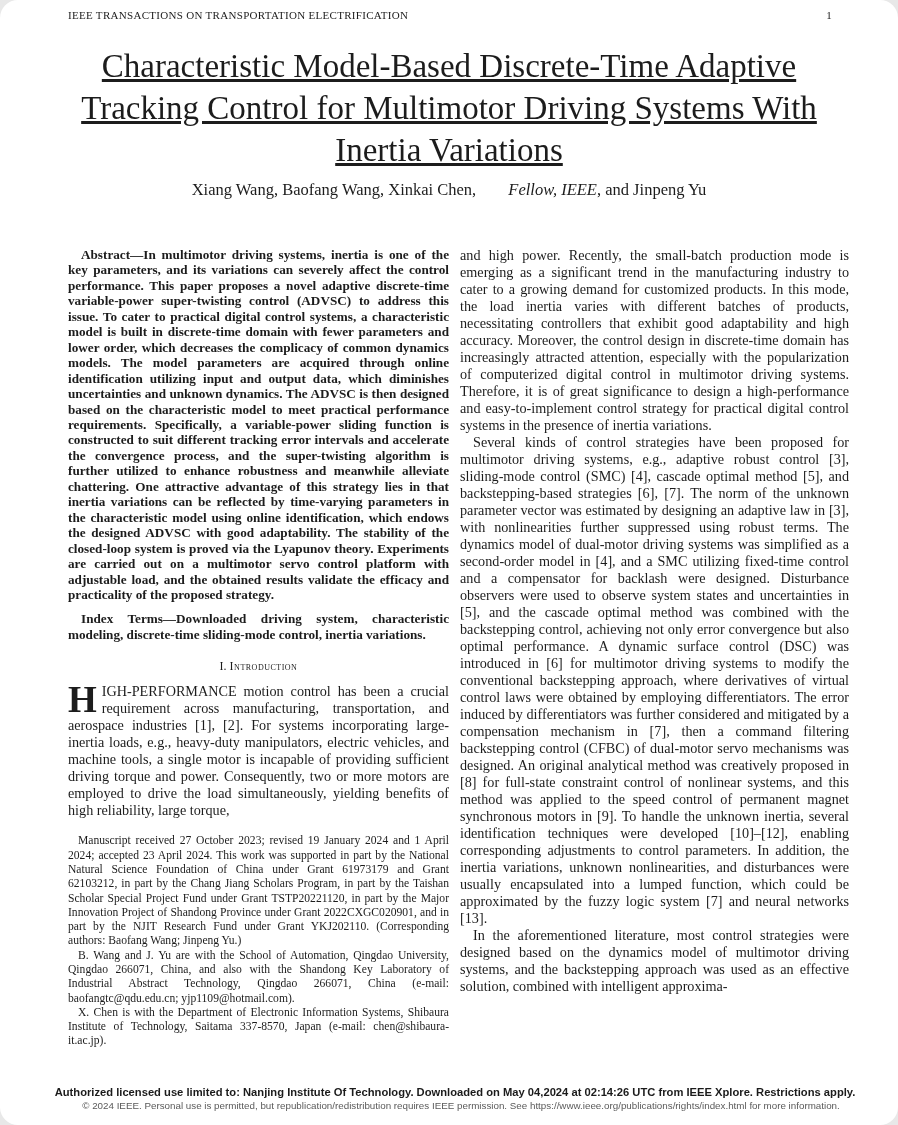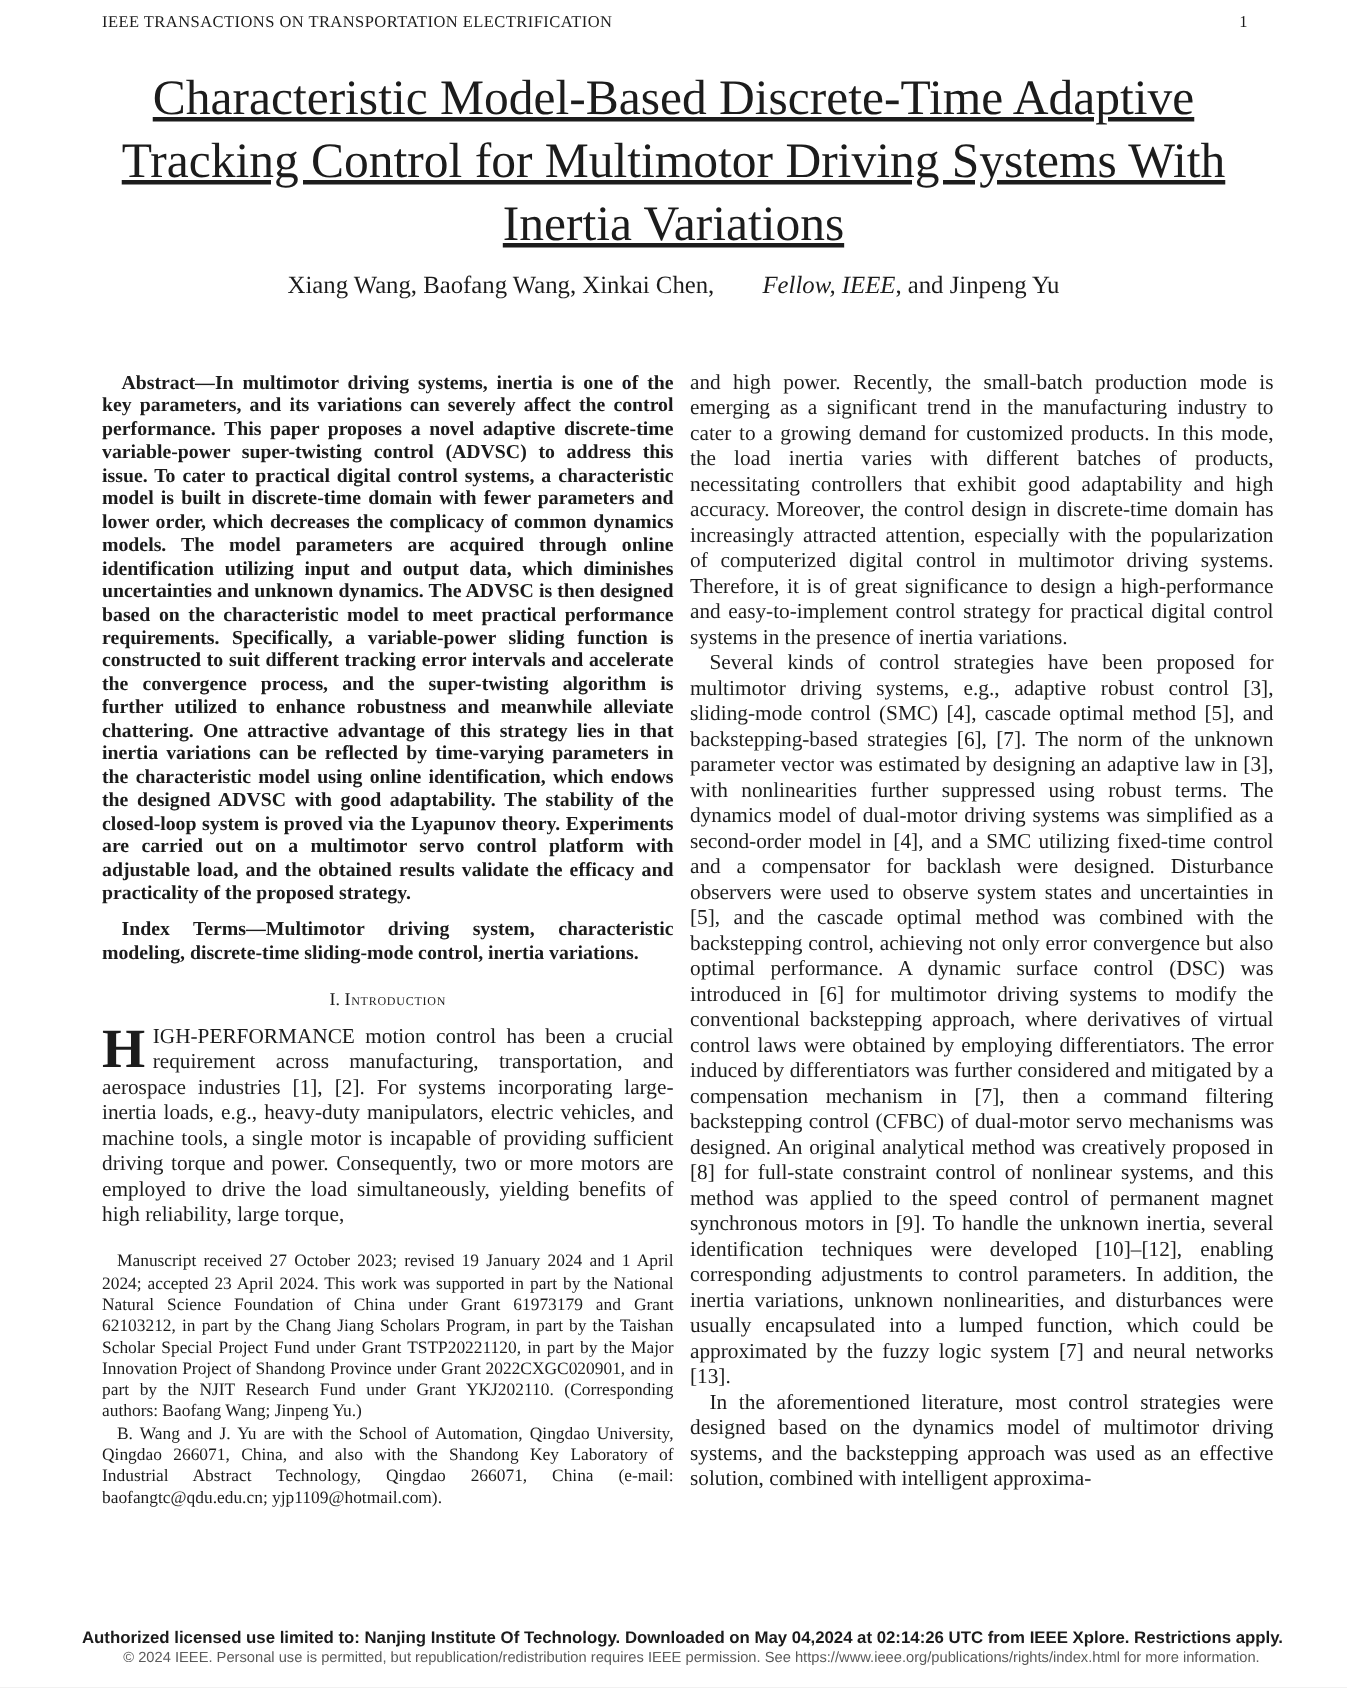--- a/index.html
+++ b/index.html
@@ -6,20 +6,21 @@
   html, body { background: #e8e8e8; }
   .page {
     position: relative;
     width: 898px;
     height: 1125px;
     margin: 0 auto;
     background: #ffffff;
     color: #1c1c1c;
     font-family: "Liberation Serif", serif;
     overflow: hidden;
+    border-radius: 18px;
   }
   
   .running-head {
     display: flex;
     justify-content: space-between;
     padding: 9px 66px 0 68px;
     font-size: 11px;
     letter-spacing: 0.3px;
   }
   
@@ -118,29 +119,30 @@
 
   <div class="authors-line">
     <span>Xiang Wang, Baofang Wang, Xinkai Chen, </span><span class="fellow">Fellow, IEEE</span><span>, and Jinpeng Yu</span>
   </div>
 
   <div class="columns">
 
     <div class="col-left">
       <p class="abstract-p"><span class="lbl-italic">Abstract</span><span>—In multimotor driving systems, inertia is one of the key parameters, and its variations can severely affect the control performance. This paper proposes a novel adaptive discrete-time variable-power super-twisting control (ADVSC) to address this issue. To cater to practical digital control systems, a characteristic model is built in discrete-time domain with fewer parameters and lower order, which decreases the complicacy of common dynamics models. The model parameters are acquired through online identification utilizing input and output data, which diminishes uncertainties and unknown dynamics. The ADVSC is then designed based on the characteristic model to meet practical performance requirements. Specifically, a variable-power sliding function is constructed to suit different tracking error intervals and accelerate the convergence process, and the super-twisting algorithm is further utilized to enhance robustness and meanwhile alleviate chattering. One attractive advantage of this strategy lies in that inertia variations can be reflected by time-varying parameters in the characteristic model using online identification, which endows the designed ADVSC with good adaptability. The stability of the closed-loop system is proved via the Lyapunov theory. Experiments are carried out on a multimotor servo control platform with adjustable load, and the obtained results validate the efficacy and practicality of the proposed strategy.</span></p>
 
-      <p class="index-p"><span class="lbl-italic">Index Terms</span><span>—Multimotor driving system, characteristic modeling, discrete-time sliding-mode control, inertia variations.</span></p>
+      <p class="index-p"><span class="lbl-italic">Index Terms</span><span>—Downloaded driving system, characteristic modeling, discrete-time sliding-mode control, inertia variations.</span></p>
 
       <h2 class="section-heading"><span>I.</span>&nbsp;<span class="sc">Introduction</span></h2>
 
       <p class="body-p"><span class="dropcap">H</span><span>IGH-PERFORMANCE motion control has been a crucial requirement across manufacturing, transportation, and aerospace industries [1], [2]. For systems incorporating large-inertia loads, e.g., heavy-duty manipulators, electric vehicles, and machine tools, a single motor is incapable of providing sufficient driving torque and power. Consequently, two or more motors are employed to drive the load simultaneously, yielding benefits of high reliability, large torque,</span></p>
 
       <div class="footnotes">
         <p>Manuscript received 27 October 2023; revised 19 January 2024 and 1 April 2024; accepted 23 April 2024. This work was supported in part by the National Natural Science Foundation of China under Grant 61973179 and Grant 62103212, in part by the Chang Jiang Scholars Program, in part by the Taishan Scholar Special Project Fund under Grant TSTP20221120, in part by the Major Innovation Project of Shandong Province under Grant 2022CXGC020901, and in part by the NJIT Research Fund under Grant YKJ202110. (Corresponding authors: Baofang Wang; Jinpeng Yu.)</p>
         <p>B. Wang and J. Yu are with the School of Automation, Qingdao University, Qingdao 266071, China, and also with the Shandong Key Laboratory of Industrial Abstract Technology, Qingdao 266071, China (e-mail: baofangtc@qdu.edu.cn; yjp1109@hotmail.com).</p>
+        <p>X. Chen is with the Department of Electronic Information Systems, Shibaura Institute of Technology, Saitama 337-8570, Japan (e-mail: chen@shibaura-it.ac.jp).</p>
       </div>
     </div>
 
     <div class="col-right">
       <p class="body-p">and high power. Recently, the small-batch production mode is emerging as a significant trend in the manufacturing industry to cater to a growing demand for customized products. In this mode, the load inertia varies with different batches of products, necessitating controllers that exhibit good adaptability and high accuracy. Moreover, the control design in discrete-time domain has increasingly attracted attention, especially with the popularization of computerized digital control in multimotor driving systems. Therefore, it is of great significance to design a high-performance and easy-to-implement control strategy for practical digital control systems in the presence of inertia variations.</p>
       <p class="body-p indent">Several kinds of control strategies have been proposed for multimotor driving systems, e.g., adaptive robust control [3], sliding-mode control (SMC) [4], cascade optimal method [5], and backstepping-based strategies [6], [7]. The norm of the unknown parameter vector was estimated by designing an adaptive law in [3], with nonlinearities further suppressed using robust terms. The dynamics model of dual-motor driving systems was simplified as a second-order model in [4], and a SMC utilizing fixed-time control and a compensator for backlash were designed. Disturbance observers were used to observe system states and uncertainties in [5], and the cascade optimal method was combined with the backstepping control, achieving not only error convergence but also optimal performance. A dynamic surface control (DSC) was introduced in [6] for multimotor driving systems to modify the conventional backstepping approach, where derivatives of virtual control laws were obtained by employing differentiators. The error induced by differentiators was further considered and mitigated by a compensation mechanism in [7], then a command filtering backstepping control (CFBC) of dual-motor servo mechanisms was designed. An original analytical method was creatively proposed in [8] for full-state constraint control of nonlinear systems, and this method was applied to the speed control of permanent magnet synchronous motors in [9]. To handle the unknown inertia, several identification techniques were developed [10]–[12], enabling corresponding adjustments to control parameters. In addition, the inertia variations, unknown nonlinearities, and disturbances were usually encapsulated into a lumped function, which could be approximated by the fuzzy logic system [7] and neural networks [13].</p>
       <p class="body-p indent">In the aforementioned literature, most control strategies were designed based on the dynamics model of multimotor driving systems, and the backstepping approach was used as an effective solution, combined with intelligent approxima-</p>
     </div>
 
   </div>

